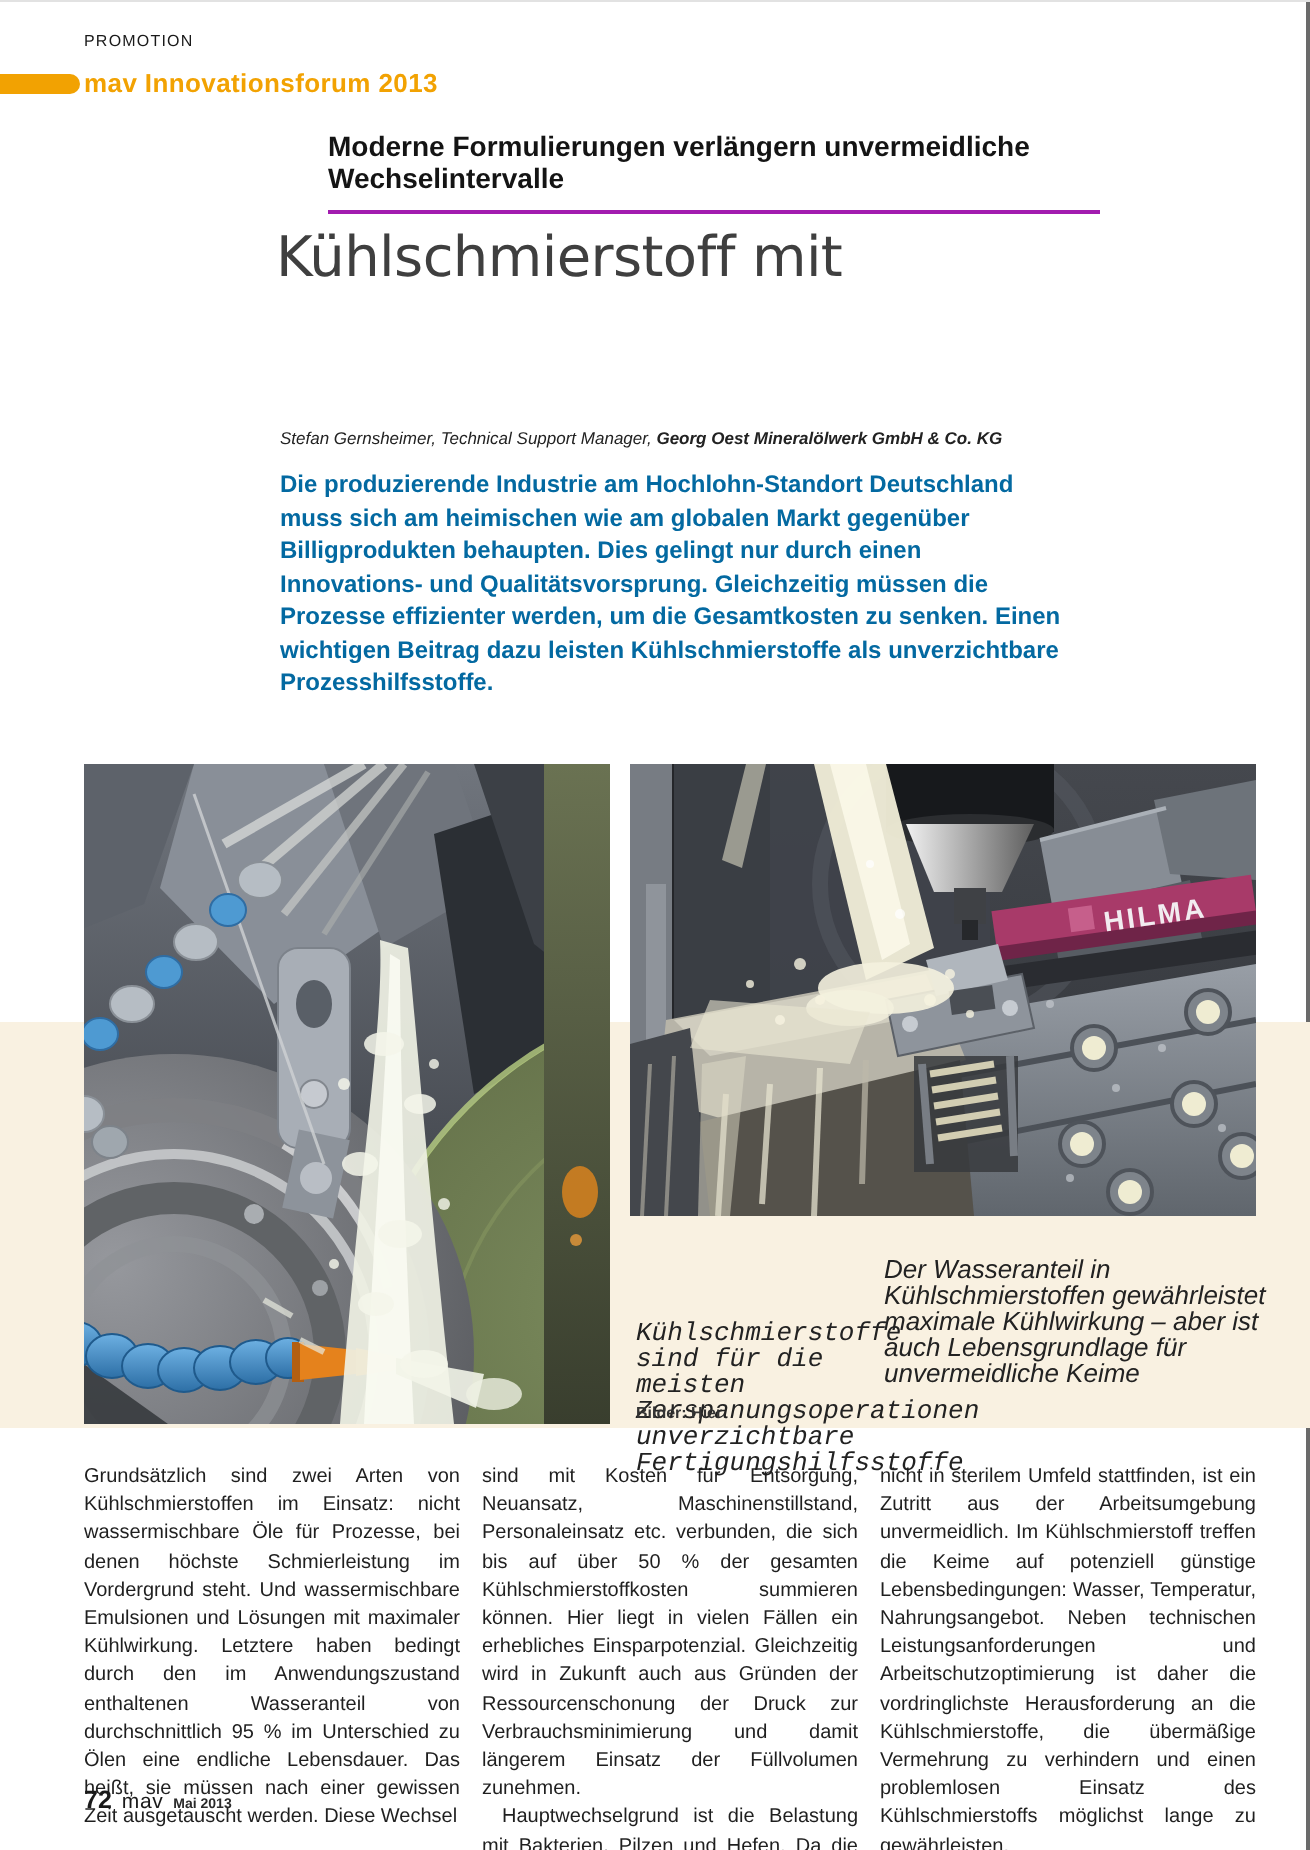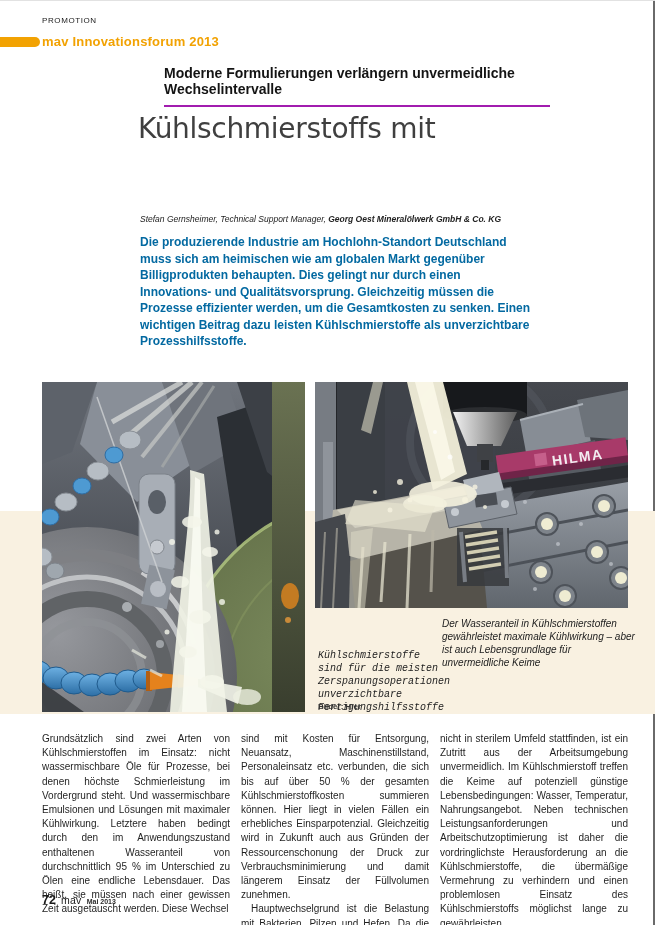--- a/index.html
+++ b/index.html
@@ -50,21 +50,21 @@
     position:absolute; left:0; top:510px; width:655px; height:203px;
     background:#F9F1E1;
   }
   
   .photo { position:absolute; overflow:hidden; }
   .photo-left  { left:42px;  top:381px; width:263px; height:330px; }
   .photo-right { left:315px; top:381px; width:313px; height:226px; }
   .photo svg { display:block; }
   
   .caption {
-    position:absolute; font-style:italic; font-size:10px; line-height:13px; color:#222;
+    position:absolute; font-style:italic; font-size:13px; line-height:13px; color:#222;margin-top:11px;
   }
   .caption-left  { left:318px; top:648px; width:122px;font-family:Liberation Mono, monospace; }
   .caption-right { left:442px; top:616px; width:196px; }
   .credit {
     position:absolute; left:318px; top:701px;
     font-size:8px; font-weight:bold; color:#333;
   }
   
   .columns {
     position:absolute; left:42px; top:731px; width:588px;
@@ -89,21 +89,21 @@
 <body>
 
 <div class="page">
   <div class="page-edge-right"></div>
 
   <div class="promotion">PROMOTION</div>
   <div class="orange-bar"></div>
   <div class="brand">mav Innovationsforum 2013</div>
   <div class="kicker">Moderne Formulierungen verlängern unvermeidliche Wechselintervalle</div>
 
-  <h1 class="title"><span>Kühlschmierstoffs mit</span><br></h1>
+  <h1 class="title"><span>Kühlschmierstoff mit</span><br></h1>
 
   <div class="author"><span>Stefan Gernsheimer, Technical Support Manager, </span><b>Georg Oest Mineralölwerk GmbH &amp; Co. KG</b></div>
 
   <p class="intro">Die produzierende Industrie am Hochlohn-Standort Deutschland muss sich am heimischen wie am globalen Markt gegenüber Billigprodukten behaupten. Dies gelingt nur durch einen Innovations- und Qualitätsvorsprung. Gleichzeitig müssen die Prozesse effizienter werden, um die Gesamtkosten zu senken. Einen wichtigen Beitrag dazu leisten Kühlschmierstoffe als unverzichtbare Prozesshilfsstoffe.</p>
 
   <div class="beige-band"></div>
 
   <div class="photo photo-left">
     <svg width="263" height="330" viewBox="0 0 263 330">
       <defs>

